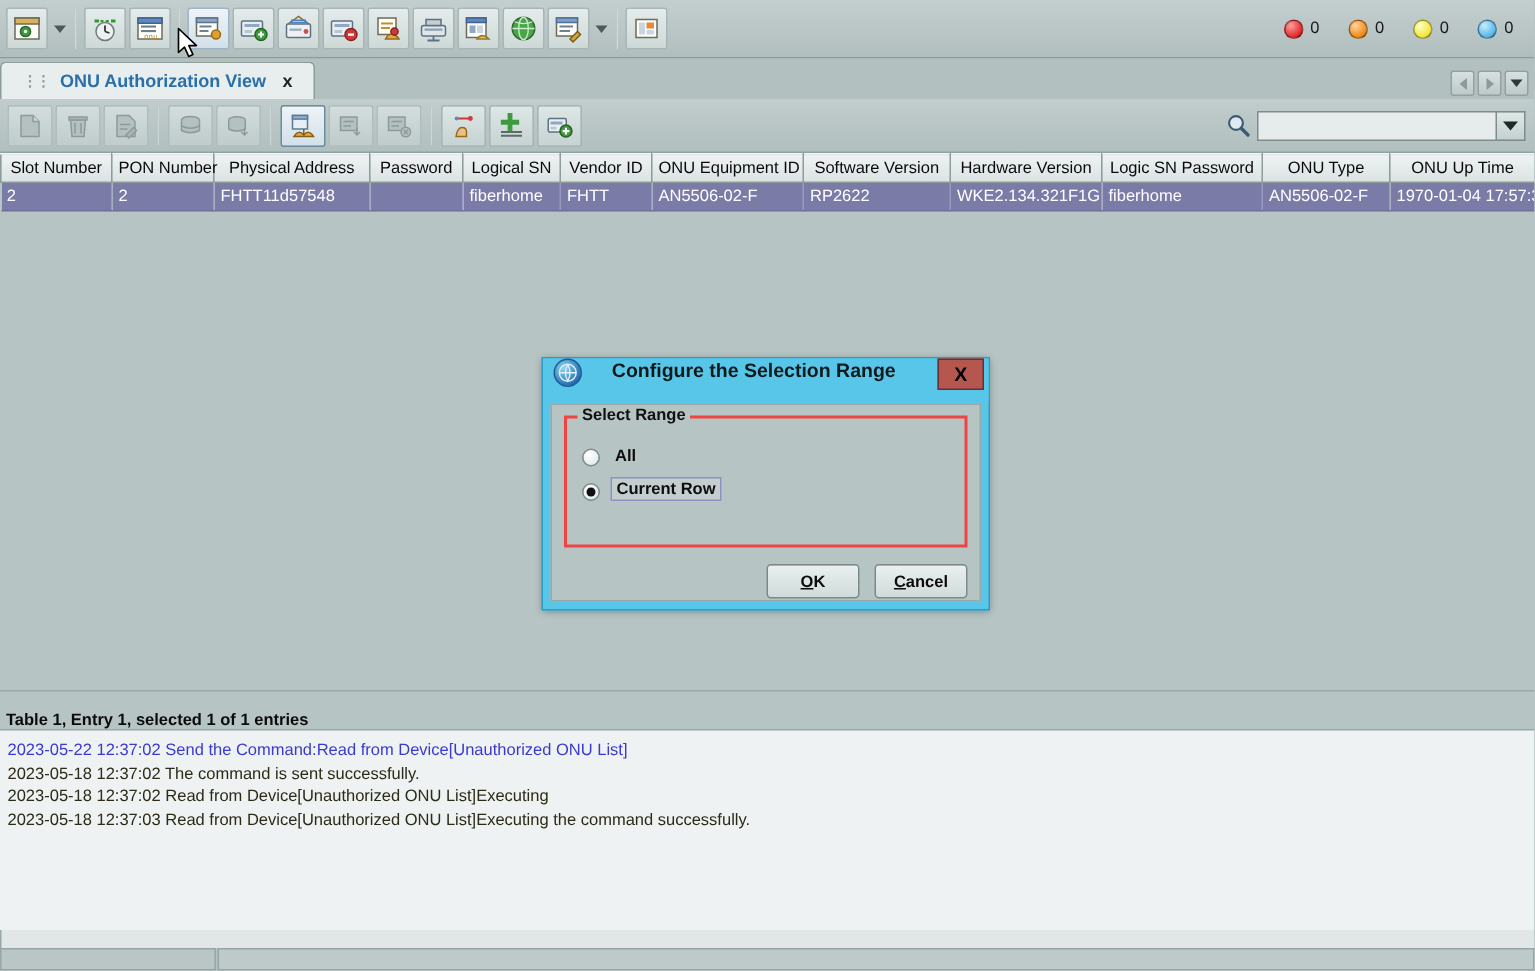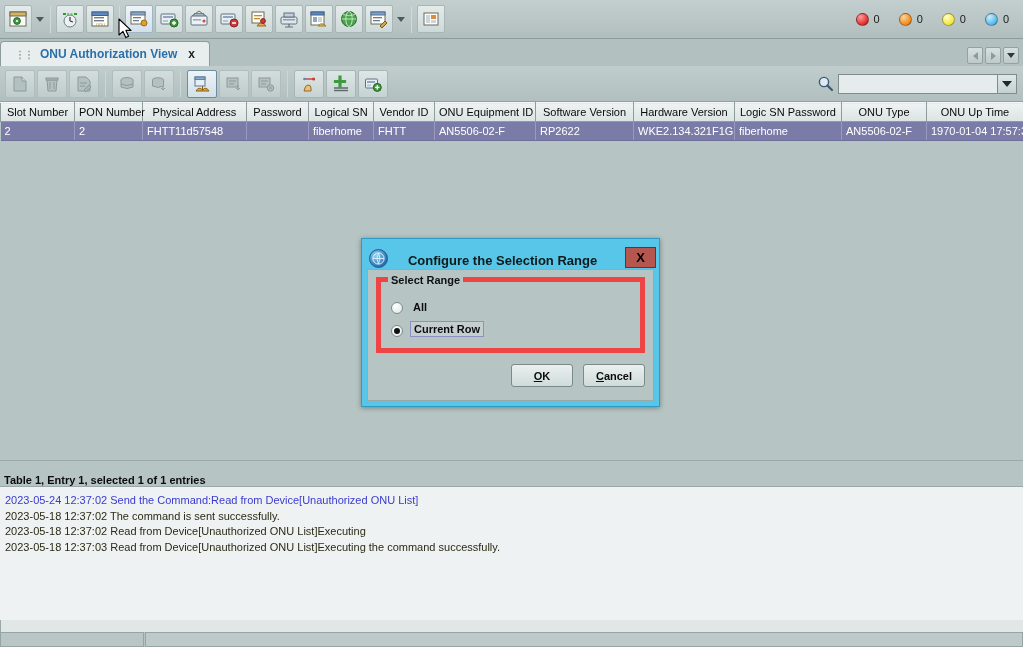--- a/index.html
+++ b/index.html
@@ -172,21 +172,21 @@
   .sb-right { flex: 1; margin-left: 1px; background: #bdcac9; }
 
   
   .dialog {
     position: absolute; left: 361px; top: 238px; width: 299px; height: 169px;
     background: #57c6e8;
     border: 1px solid #2d9cc4;
     box-shadow: 0 1px 5px rgba(0,0,0,.35);
   }
   .dlg-title {
-    height: 29px; display: flex; align-items: flex-end; padding-left: 7px;
+    height: 29px; display: flex; align-items: flex-start; padding-left: 7px;
     background: #57c6e8;
   }
   .dlg-icon {
     width: 19px; height: 19px; border-radius: 50%;
     background: radial-gradient(circle at 35% 32%, #8fd6f0 0%, #2a72b5 70%, #17528d 100%);
     border: 1px solid #1d5c93;
     display: flex; align-items: center; justify-content: center;
     color: #eaf6ff; font-size: 8px; font-weight: bold;
   }
   .dlg-title-text {
@@ -198,21 +198,21 @@
     background: #b5564f; border: 1px solid #6d2f2b;
     color: #000; font-size: 13px; font-weight: bold;
     display: flex; align-items: center; justify-content: center;
   }
   .dlg-body {
     position: absolute; left: 5px; top: 30px; right: 5px; bottom: 5px;
     background: #b7c4c4; border: 1px solid #9aa8a8;
     padding: 7px 8px;
   }
   .groupbox {
-    position: relative; border: 5px solid #ef4444; height: 76px;
+    position: relative; border: 2px solid #ef4444; height: 88px;
     padding: 11px 10px 0 10px;
   }
   .group-legend {
     position: absolute; left: 7px; top: -8px; background: #b7c4c4;
     padding: 0 3px; font-size: 11px; font-weight: bold; color: #111;
   }
   .radio-row { display: flex; align-items: flex-end; height: 21px; margin-bottom: 2px; }
   .radio {
     width: 12px; height: 12px; border-radius: 50%;
     border: 1px solid #7d8b8b;
@@ -580,21 +580,21 @@
         </tr>
       </tbody>
     </table>
   </div>
 
   <div class="entry-status">
     <span>Table 1, Entry 1, selected 1 of 1 entries</span>
   </div>
 
   <div class="logpanel">
-    <div class="logline hl">2023-05-24 12:37:02 Send the Command:Read from Device[Unauthorized ONU List]</div>
+    <div class="logline hl">2023-05-22 12:37:02 Send the Command:Read from Device[Unauthorized ONU List]</div>
     <div class="logline">2023-05-18 12:37:02 The command is sent successfully.</div>
     <div class="logline">2023-05-18 12:37:02 Read from Device[Unauthorized ONU List]Executing</div>
     <div class="logline">2023-05-18 12:37:03 Read from Device[Unauthorized ONU List]Executing the command successfully.</div>
   </div>
 
   <div class="lowerfill"></div>
 
   <div class="statusbar">
     <div class="sb-cell sb-left"></div>
     <div class="sb-cell sb-right"></div>

